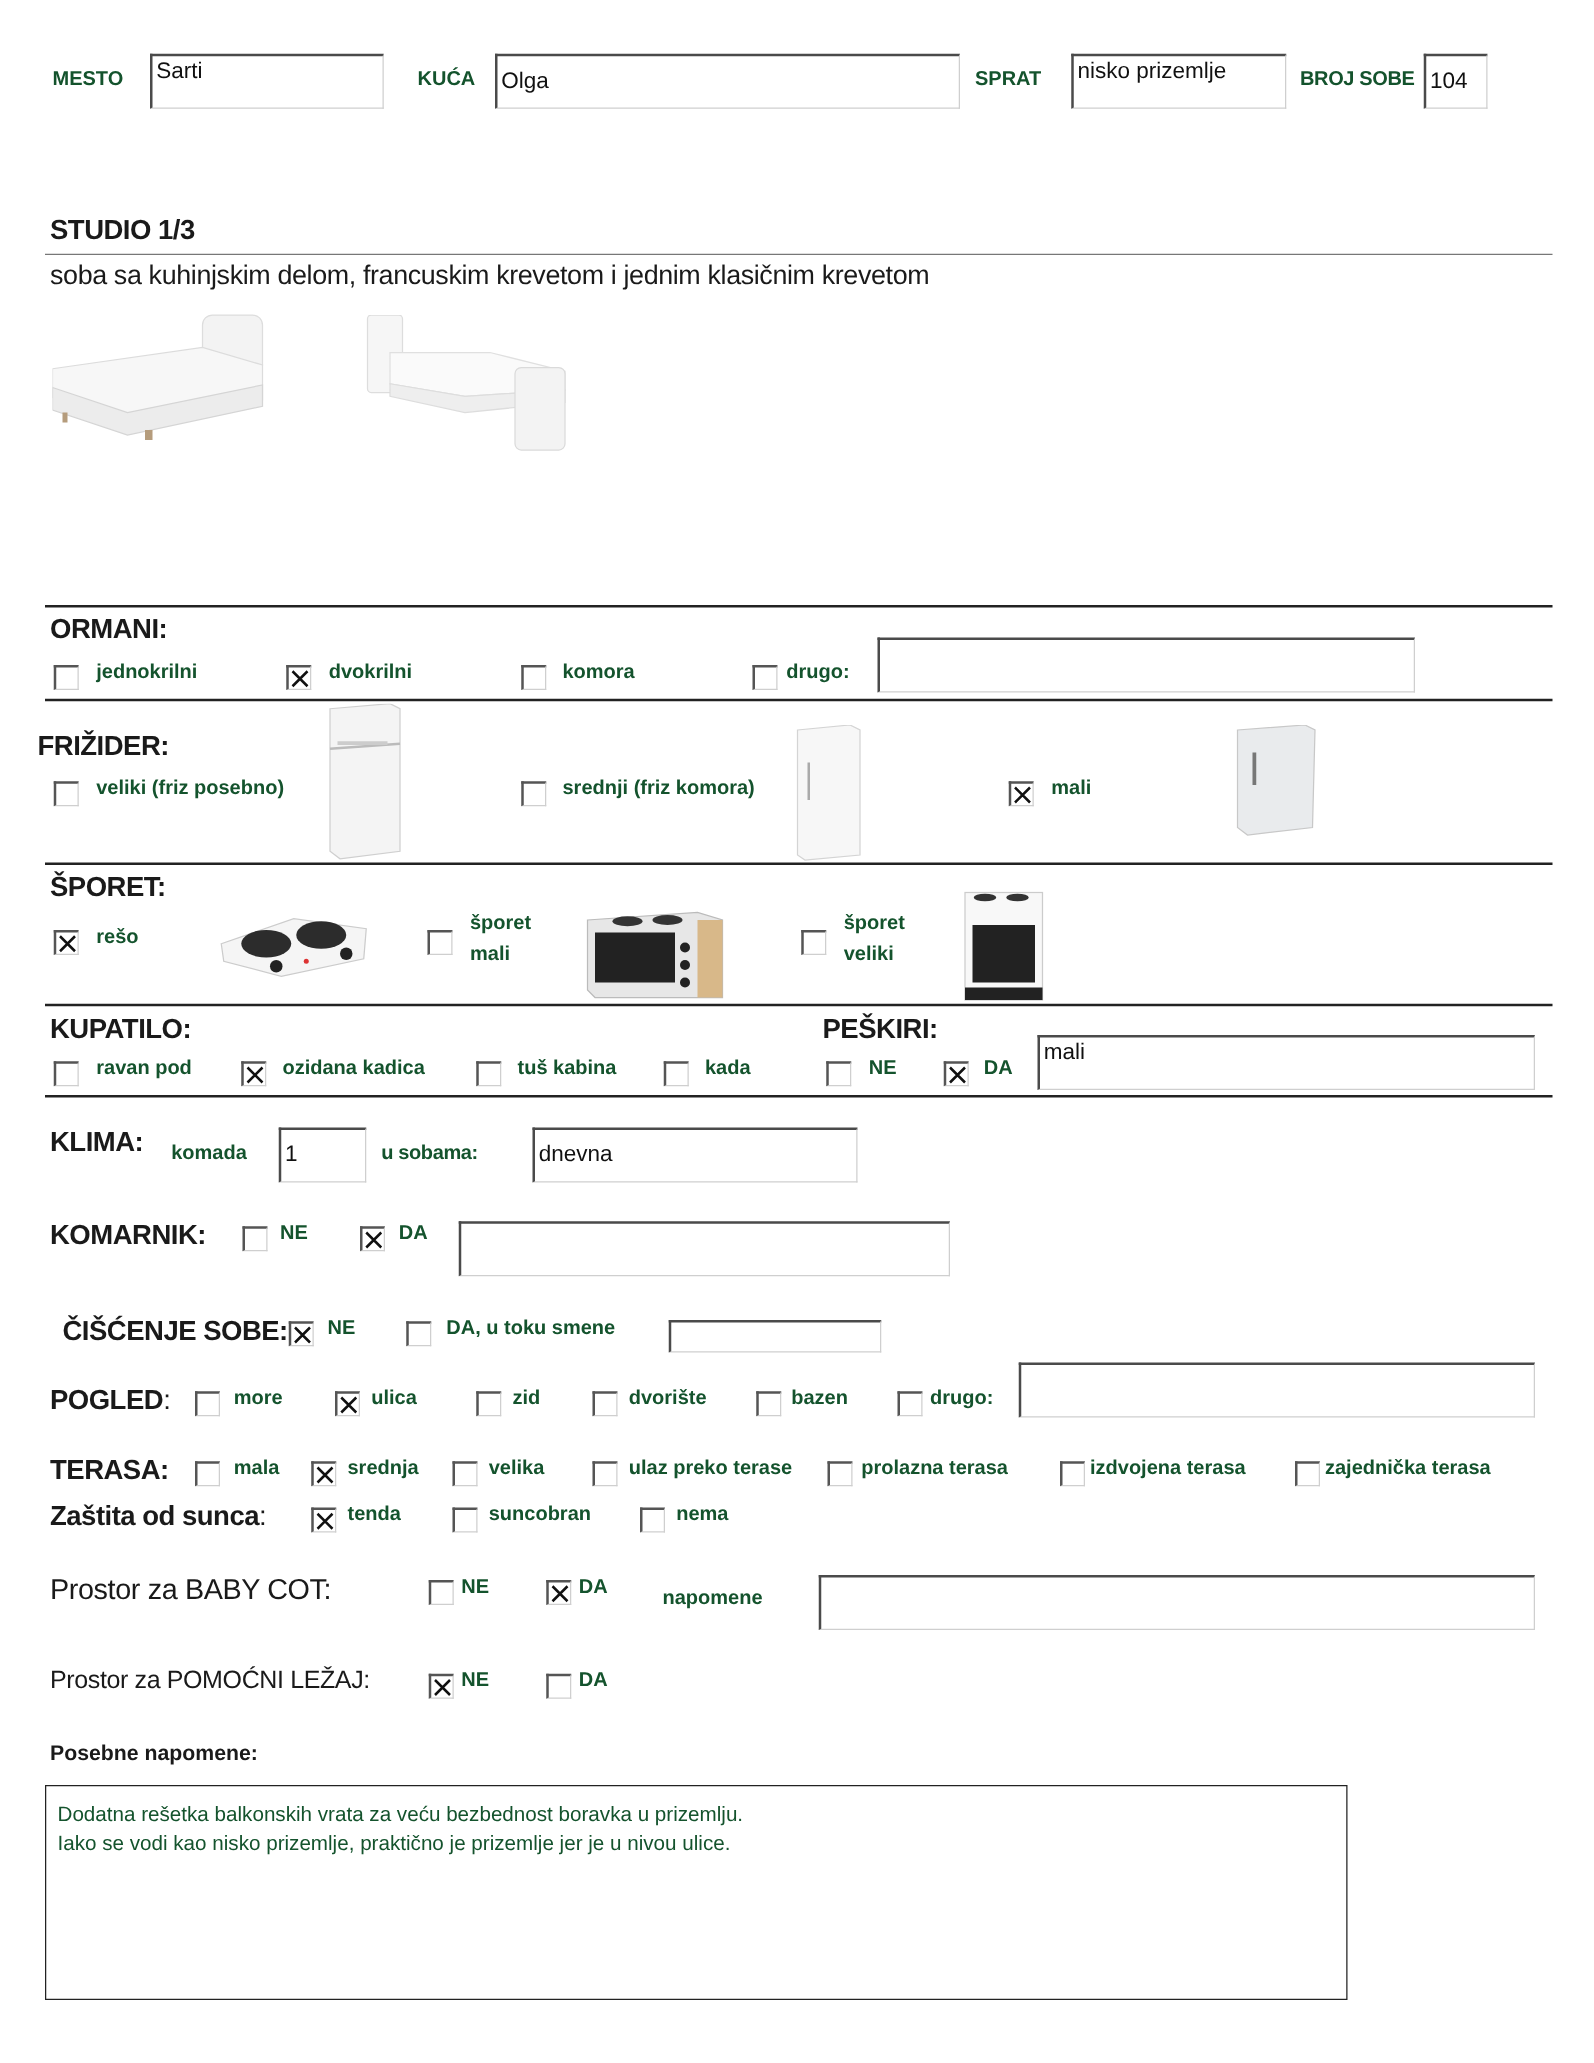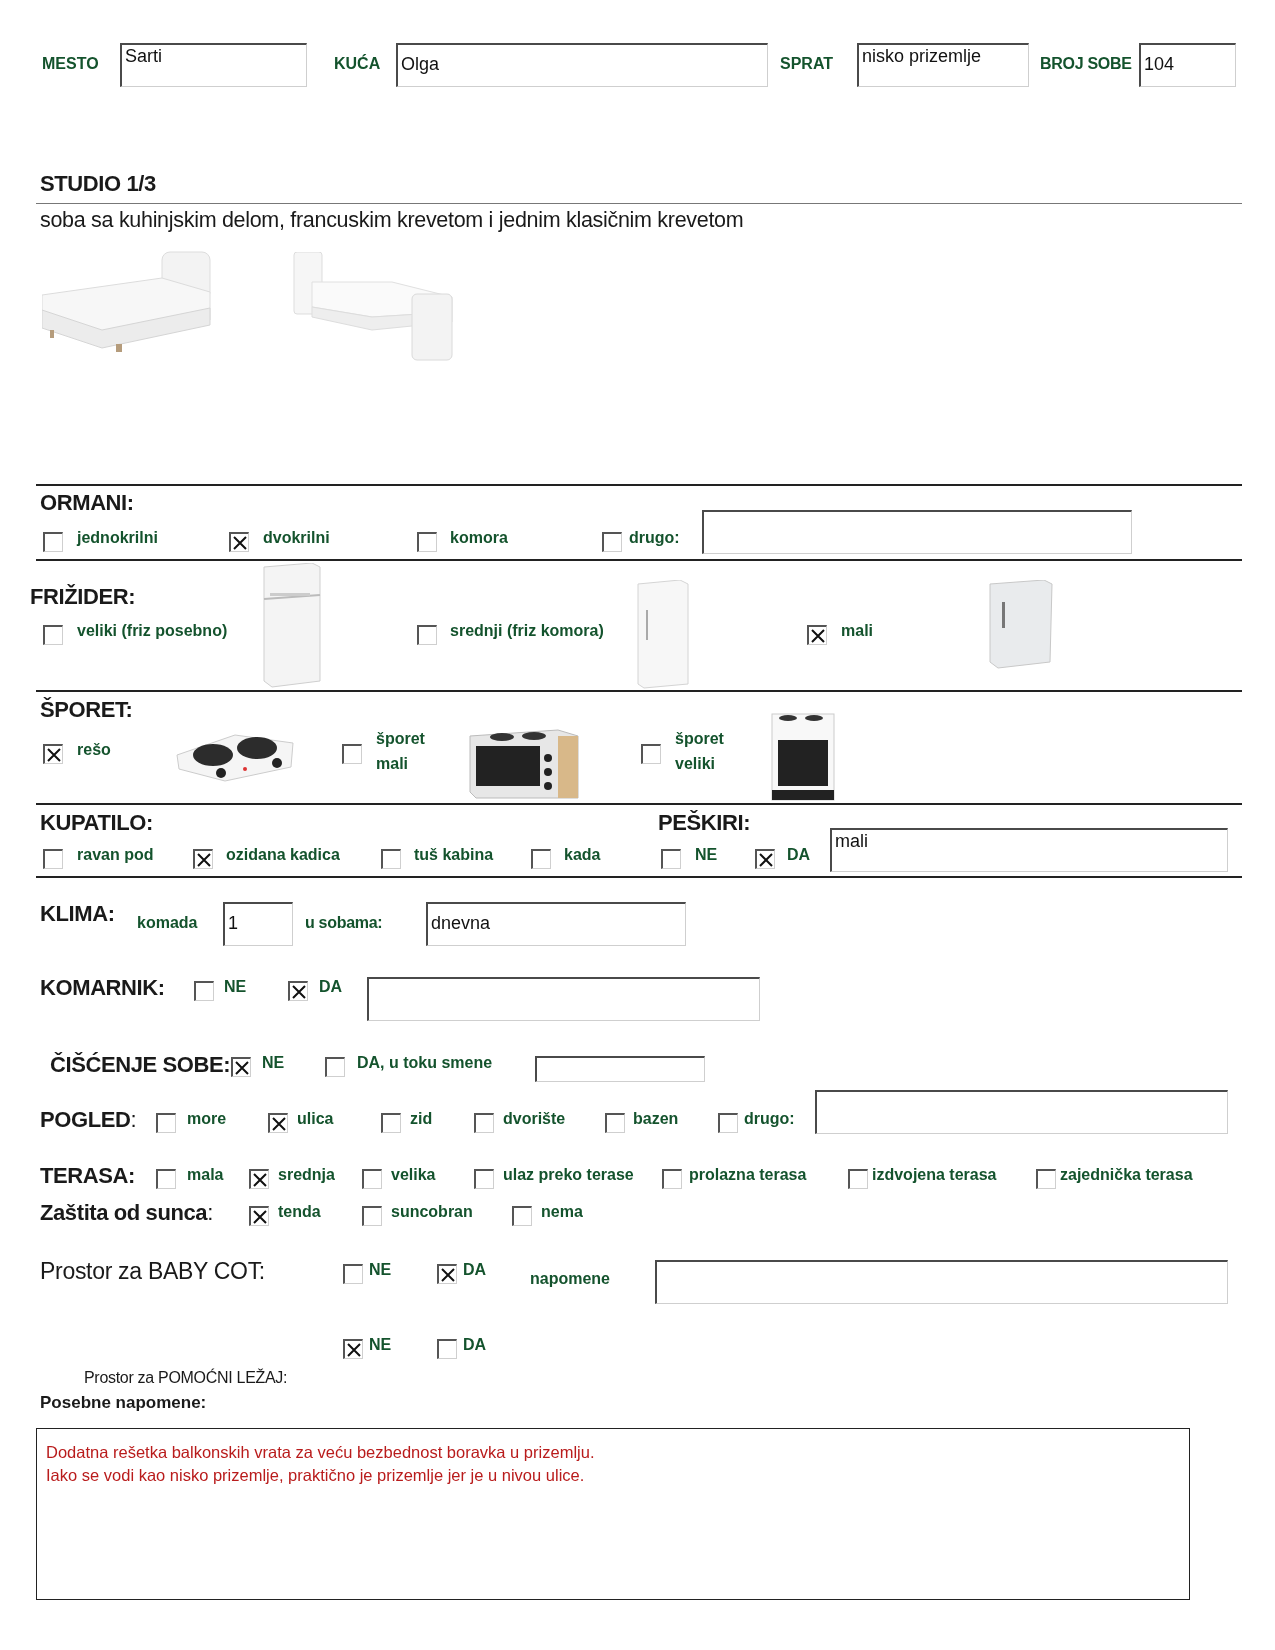--- a/index.html
+++ b/index.html
@@ -17,38 +17,38 @@
   .cb {
     position: absolute; width: 20px; height: 20px; background: #fff;
     border-top: 2px solid #555; border-left: 2px solid #555;
     border-right: 1px solid #cfcfcf; border-bottom: 1px solid #cfcfcf;
   }
   .cb svg { position: absolute; left: 1px; top: 1px; }
   .rule { position: absolute; left: 36px; width: 1206px; height: 2px; background: #222; }
   .rule-thin { position: absolute; left: 36px; width: 1206px; height: 1px; background: #777; }
   .pic { position: absolute; }
   .notes {
-    position: absolute; left: 36px; top: 1428px; width: 1154px; height: 172px;
-    border: 1.5px solid #222; padding: 12px 9px; font-size: 16.5px; line-height: 23px; color: #b91c1c;
+    position: absolute; left: 36px; top: 1428px; width: 1042px; height: 172px;
+    border: 1.5px solid #222; padding: 12px 9px; font-size: 16.5px; line-height: 23px; color: #14532d;
   }
 </style>
 </head>
 <body>
 
 <span class="abs lbl" style="left:42px;top:55px;">MESTO</span>
 <div class="field" style="left:120px;top:43px;width:187px;height:44px;">Sarti</div>
 
 <span class="abs lbl" style="left:334px;top:55px;">KUĆA</span>
 <div class="field" style="left:396px;top:43px;width:372px;height:44px;padding-top:8px;">Olga</div>
 
 <span class="abs lbl" style="left:780px;top:55px;">SPRAT</span>
 <div class="field" style="left:857px;top:43px;width:172px;height:44px;">nisko prizemlje</div>
 
 <span class="abs lbl" style="left:1040px;top:55px;letter-spacing:-0.3px;">BROJ SOBE</span>
-<div class="field" style="left:1139px;top:43px;width:97px;height:44px;padding-top:8px;">104</div>
+<div class="field" style="left:1139px;top:43px;width:51px;height:44px;padding-top:8px;">104</div>
 
 <span class="abs sec" style="left:40px;top:171px;">STUDIO 1/3</span>
 <div class="rule-thin" style="top:203px;"></div>
 <span class="abs" style="left:40px;top:208px;font-size:21.5px;letter-spacing:-0.3px;white-space:nowrap;">soba sa kuhinjskim delom, francuskim krevetom i jednim klasičnim krevetom</span>
 
 <svg class="pic" style="left:42px;top:250px;" width="170" height="102">
   <rect x="120" y="2" width="48" height="48" rx="8" fill="#f3f3f3" stroke="#ddd"></rect>
   <polygon points="0,45 120,28 168,42 168,70 60,90 0,68" fill="#f7f7f7" stroke="#dcdcdc"></polygon>
   <polygon points="0,60 60,80 168,58 168,75 60,98 0,78" fill="#ececec" stroke="#d5d5d5"></polygon>
   <rect x="8" y="80" width="4" height="8" fill="#b59c7c"></rect>
@@ -272,21 +272,21 @@
 <span class="abs lbl" style="left:369px;top:1261px;">NE</span>
 <div class="cb" style="left:437px;top:1264px;">
     <svg width="16" height="16">
       <path d="M2 2 L14 14 M14 2 L2 14" stroke="#111" stroke-width="2"></path>
     </svg>
   </div>
 <span class="abs lbl" style="left:463px;top:1261px;">DA</span>
 <span class="abs lbl" style="left:530px;top:1270px;">napomene</span>
 <div class="field" style="left:655px;top:1260px;width:573px;height:44px;"></div>
 
-<span class="abs" style="left:40px;top:1369px;font-size:16px;letter-spacing:-0.3px;white-space:nowrap;margin-left:44px;">Prostor za POMOĆNI LEŽAJ:</span>
+<span class="abs" style="left:40px;top:1333px;font-size:20px;letter-spacing:-0.3px;white-space:nowrap;">Prostor za POMOĆNI LEŽAJ:</span>
 <div class="cb" style="left:343px;top:1339px;">
     <svg width="16" height="16">
       <path d="M2 2 L14 14 M14 2 L2 14" stroke="#111" stroke-width="2"></path>
     </svg>
   </div>
 <span class="abs lbl" style="left:369px;top:1336px;">NE</span>
 <div class="cb" style="left:437px;top:1339px;"></div>
 <span class="abs lbl" style="left:463px;top:1336px;">DA</span>
 
 <span class="abs" style="left:40px;top:1393px;font-size:17px;font-weight:bold;white-space:nowrap;">Posebne napomene:</span>

